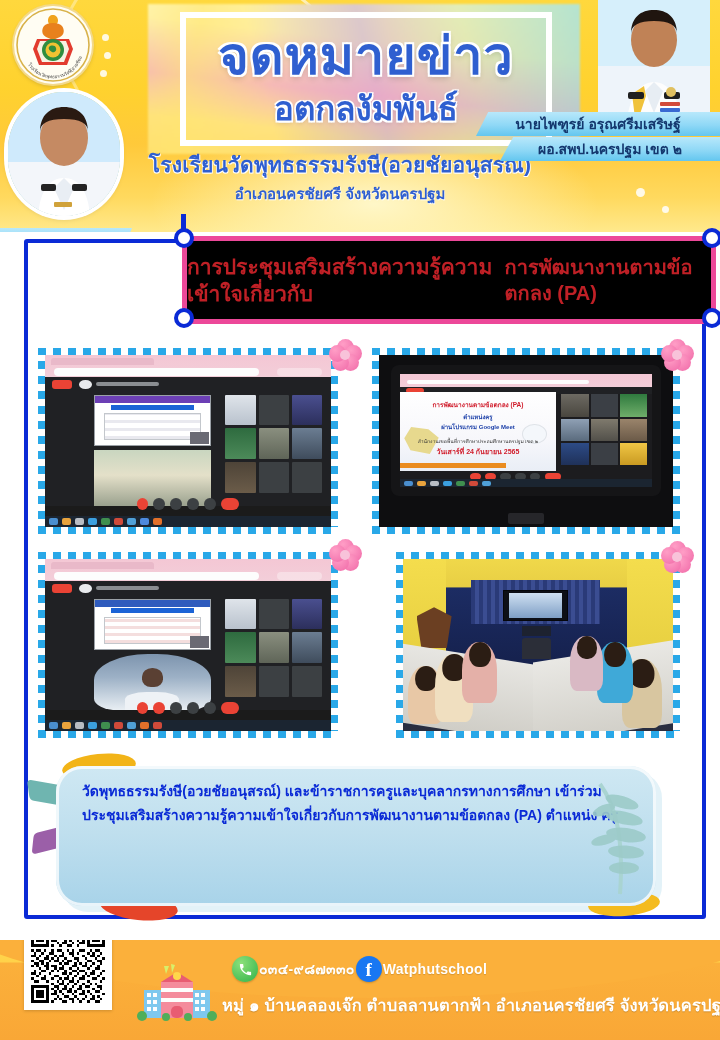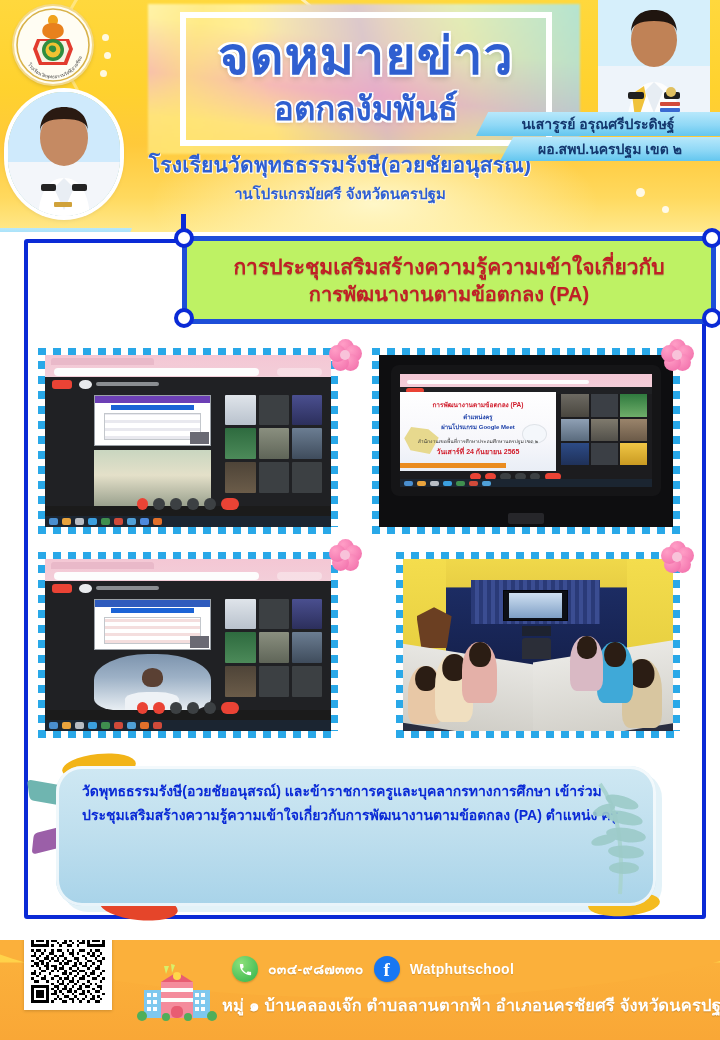--- a/index.html
+++ b/index.html
@@ -129,22 +129,22 @@
   }
   .blue-frame {
     position: absolute; left: 24px; top: 239px; width: 682px; height: 680px;
     border: 4px solid #0a2ad6; border-radius: 3px;
     background: transparent;
   }
 
   
   .banner {
     position: absolute; left: 182px; top: 236px; width: 534px; height: 88px;
-    background: #bef264; border: 5px solid #1d4ed8; border-radius: 4px;
-    display: flex; flex-direction: column; align-items: center; justify-content: center;
+    background: #000000; border: 5px solid #ec4899; border-radius: 4px;
+    display: flex; align-items: center; justify-content: center;
   }
   .banner-line {
     color: #c02026; font-weight: bold; font-size: 21px; line-height: 1.3;
     text-shadow: 0 1px 1px rgba(0,0,0,.18);
   }
   .banner-line.l2 { font-size: 20px; }
   .node {
     position: absolute; width: 20px; height: 20px; border-radius: 50%;
     background: #ffffff; border: 4px solid #0a2ad6; z-index: 5;
   }
@@ -353,21 +353,21 @@
     background:#ffd54a; border-radius: 0 0 50% 50% / 0 0 100% 100%;
   }
   .qr-card{
     position:absolute; left:24px; top:-18px; width:88px; height:88px;
     background:#ffffff; padding:7px;
     box-shadow:0 1px 3px rgba(0,0,0,.18);
   }
   .qr{ width:100%; height:100%; }
   .school-icon{ position:absolute; left:136px; top:20px; width:82px; height:64px; }
   .contact-row{
-    position:absolute; left:232px; top:16px; display:flex; align-items:center; gap:10px;
+    position:absolute; left:232px; top:16px; display:flex; align-items:center; gap:1px;
   }
   .ic-phone{
     width:26px; height:26px; border-radius:50%;
     background: radial-gradient(circle at 34% 28%, #8ce07a, #2fb24a);
     display:flex; align-items:center; justify-content:center;
     box-shadow:0 1px 2px rgba(0,0,0,.2);
   }
   .ic-fb{
     width:26px; height:26px; border-radius:50%;
     background:#1877f2; color:#fff; font-weight:bold; font-size:19px;
@@ -400,21 +400,21 @@
     </div>
 
     <div class="watercolor"></div>
 
     <div class="title-box">
       <div class="title-main">จดหมายข่าว</div>
       <div class="title-sub">อตกลงัมพันธ์</div>
     </div>
 
     <div class="school-name">โรงเรียนวัดพุทธธรรมรังษี(อวยชัยอนุสรณ์)</div>
-    <div class="school-district">านโปรแกรมัยศรี จังหวัดนครปฐม</div>
+    <div class="school-district">อำเภอนครชัยศรี จังหวัดนครปฐม</div>
   </div>
 
   <div class="logo-wrap">
     <svg width="78" height="78" viewBox="0 0 78 78" aria-hidden="true">
       <circle cx="39" cy="39" r="38" fill="#fffdf3"></circle>
       <path d="M39 9c3 0 5 2.5 5 5.5S41.5 20 39 20s-5-2-5-5.5S36 9 39 9z" fill="#f0a31b"></path>
       <path d="M30 20c3-4 15-4 18 0 3 4 2 9-2 11l-7 3-7-3c-4-2-5-7-2-11z" fill="#e8811d"></path>
       <path d="M23 33h32l4 10-6 16H25L19 43z" fill="#e23b2e"></path>
       <path d="M26 35h26l3 8-5 13H28l-5-13z" fill="#f6f2e2"></path>
       <circle cx="39" cy="44" r="11" fill="#2f8d3f"></circle>
@@ -452,21 +452,21 @@
       <path d="M28 126c3-30 14-44 28-44s25 14 28 44z" fill="#fdfdfd"></path>
       <path d="M56 82l-9 9 9 22 9-22z" fill="#e7edf3"></path>
       <path d="M46 86l-12 8 4 32 10-30z" fill="#f0c23a"></path>
       <rect x="30" y="92" width="16" height="7" rx="2" fill="#1f1f1f"></rect>
       <rect x="66" y="92" width="16" height="7" rx="2" fill="#1f1f1f"></rect>
       <rect x="62" y="102" width="20" height="4" rx="1" fill="#d24a3a"></rect>
       <rect x="62" y="108" width="20" height="4" rx="1" fill="#3a6ad2"></rect>
       <circle cx="73" cy="92" r="5" fill="#e0c060"></circle>
     </svg>
   </div>
-  <div class="name-tag tag-r1">นเสารูรย์  อรุณศรีประดิษฐ์</div>
+  <div class="name-tag tag-r1">นายไพฑูรย์  อรุณศรีมเสริษฐ์</div>
   <div class="name-tag tag-r2">ผอ.สพป.นครปฐม เขต ๒</div>
 
   <div class="body-area"></div>
   <div class="blue-frame"></div>
 
   <div class="stem-top"></div>
   <div class="banner">
     <div class="banner-line">การประชุมเสริมสร้างความรู้ความเข้าใจเกี่ยวกับ</div>
     <div class="banner-line l2">การพัฒนางานตามข้อตกลง (PA)</div>
   </div>

